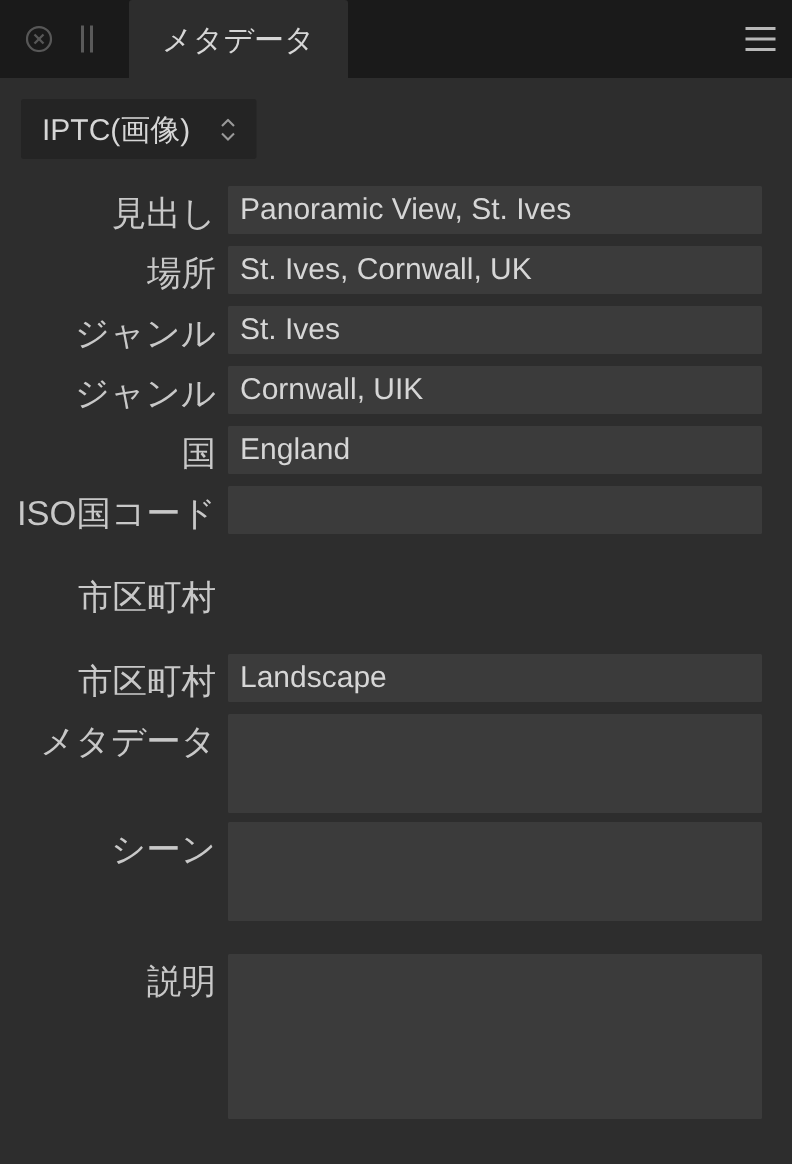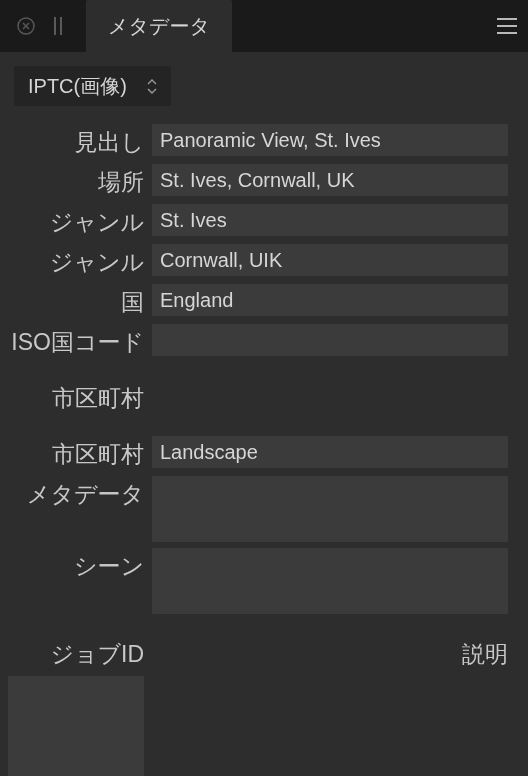--- a/index.html
+++ b/index.html
@@ -217,21 +217,20 @@
       <input class="fld" value="Landscape" style="">
 
       <div class="lbl">メタデータ</div>
       <textarea class="fld" style="height: 66px;"></textarea>
 
       <div class="lbl">シーン</div>
       <textarea class="fld" style="height: 66px;"></textarea>
 
       <div class="gap-row"></div>
 
-      <div class="lbl">ジョブID</div>
 
       <div class="lbl">説明</div>
       <textarea class="fld" style="height: 110px;"></textarea>
 
     </div>
 
   </div>
 </div>
 
 </body></html>

